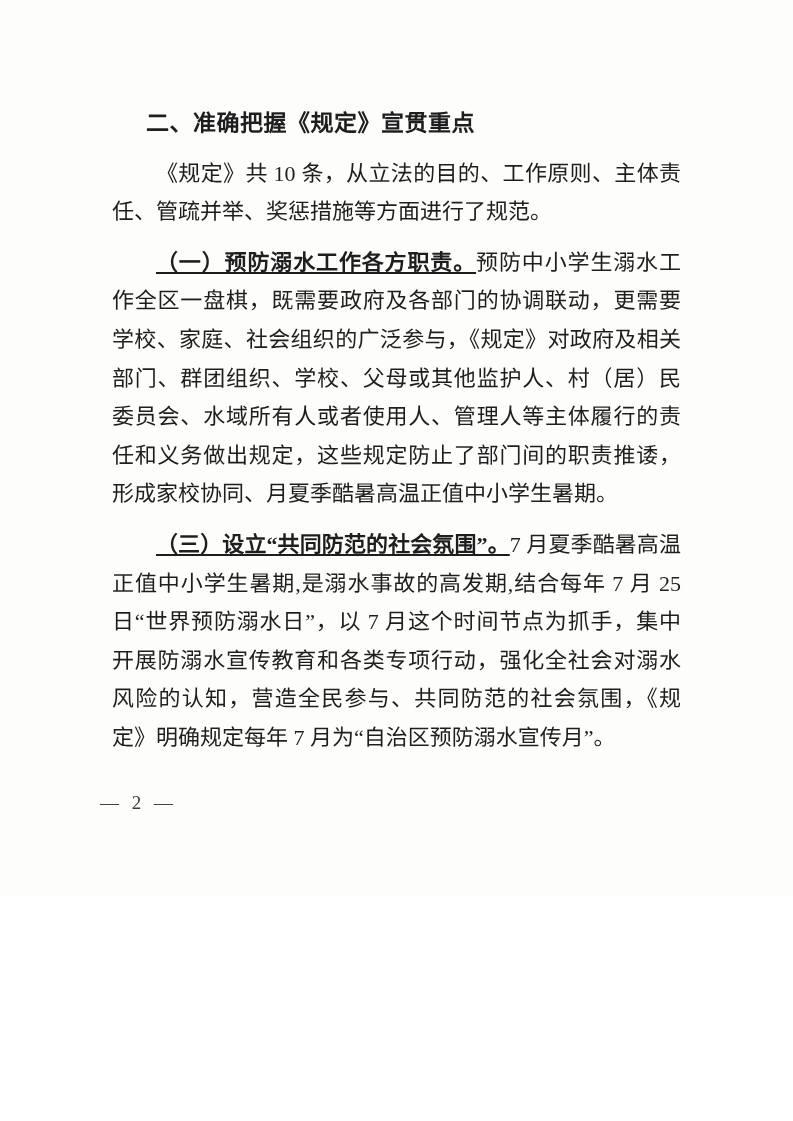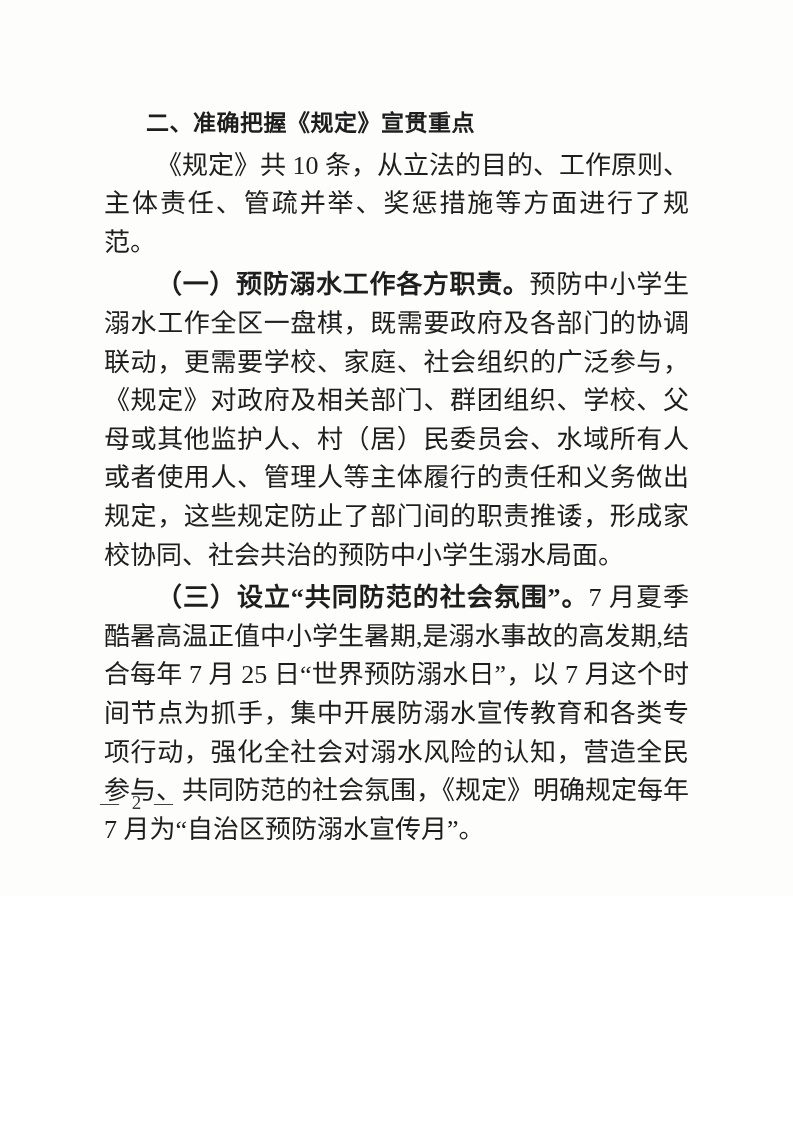--- a/index.html
+++ b/index.html
@@ -27,29 +27,30 @@
   .doc-heading {
     font-family: "Liberation Sans", "DejaVu Sans", sans-serif;
     font-weight: bold;
     font-size: 23px;
     line-height: 38.6px;
     margin: 0;
     text-indent: 2em;
     letter-spacing: 0.5px;
   }
   .doc-para {
-    margin: 4px;
-    font-size: 26px;
+    margin: 12px;
+    font-size: 22px;
     line-height: 38.6px;
     text-indent: 2em;
     text-align: justify;
     text-justify: inter-character;
   }
   .doc-para .lead {
     font-weight: bold;
+    text-decoration: underline;
   }
   .page-number {
     position: absolute;
     left: 100px;
     bottom: 82px;
     font-size: 19px;
     letter-spacing: 4px;
     color: #3a3a3a;
     font-family: "Liberation Serif", "DejaVu Serif", serif;
   }
@@ -57,21 +58,21 @@
 </head>
 <body>
 
 <div class="page">
   <div class="content">
 
     <h1 class="doc-heading">二、准确把握《规定》宣贯重点</h1>
 
     <p class="doc-para"><span class="lead"></span><span>《规定》共 10 条，从立法的目的、工作原则、主体责任、管疏并举、奖惩措施等方面进行了规范。</span></p>
 
-    <p class="doc-para"><span class="lead">（一）预防溺水工作各方职责。</span><span>预防中小学生溺水工作全区一盘棋，既需要政府及各部门的协调联动，更需要学校、家庭、社会组织的广泛参与，《规定》对政府及相关部门、群团组织、学校、父母或其他监护人、村（居）民委员会、水域所有人或者使用人、管理人等主体履行的责任和义务做出规定，这些规定防止了部门间的职责推诿，形成家校协同、社会共治的预防中小学生溺水局面。</span></p>
+    <p class="doc-para"><span class="lead">（一）预防溺水工作各方职责。</span><span>预防中小学生溺水工作全区一盘棋，既需要政府及各部门的协调联动，更需要学校、家庭、社会组织的广泛参与，《规定》对政府及相关部门、群团组织、学校、父母或其他监护人、村（居）民委员会、水域所有人或者使用人、管理人等主体履行的责任和义务做出规定，这些规定防止了部门间的职责推诿，形成家校协同、月夏季酷暑高温正值中小学生暑期。</span></p>
 
 
     <p class="doc-para"><span class="lead">（三）设立“共同防范的社会氛围”。</span><span>7 月夏季酷暑高温正值中小学生暑期,是溺水事故的高发期,结合每年 7 月 25 日“世界预防溺水日”，以 7 月这个时间节点为抓手，集中开展防溺水宣传教育和各类专项行动，强化全社会对溺水风险的认知，营造全民参与、共同防范的社会氛围，《规定》明确规定每年 7 月为“自治区预防溺水宣传月”。</span></p>
 
 
   </div>
 
   <div class="page-number">— 2 —</div>
 </div>
 

